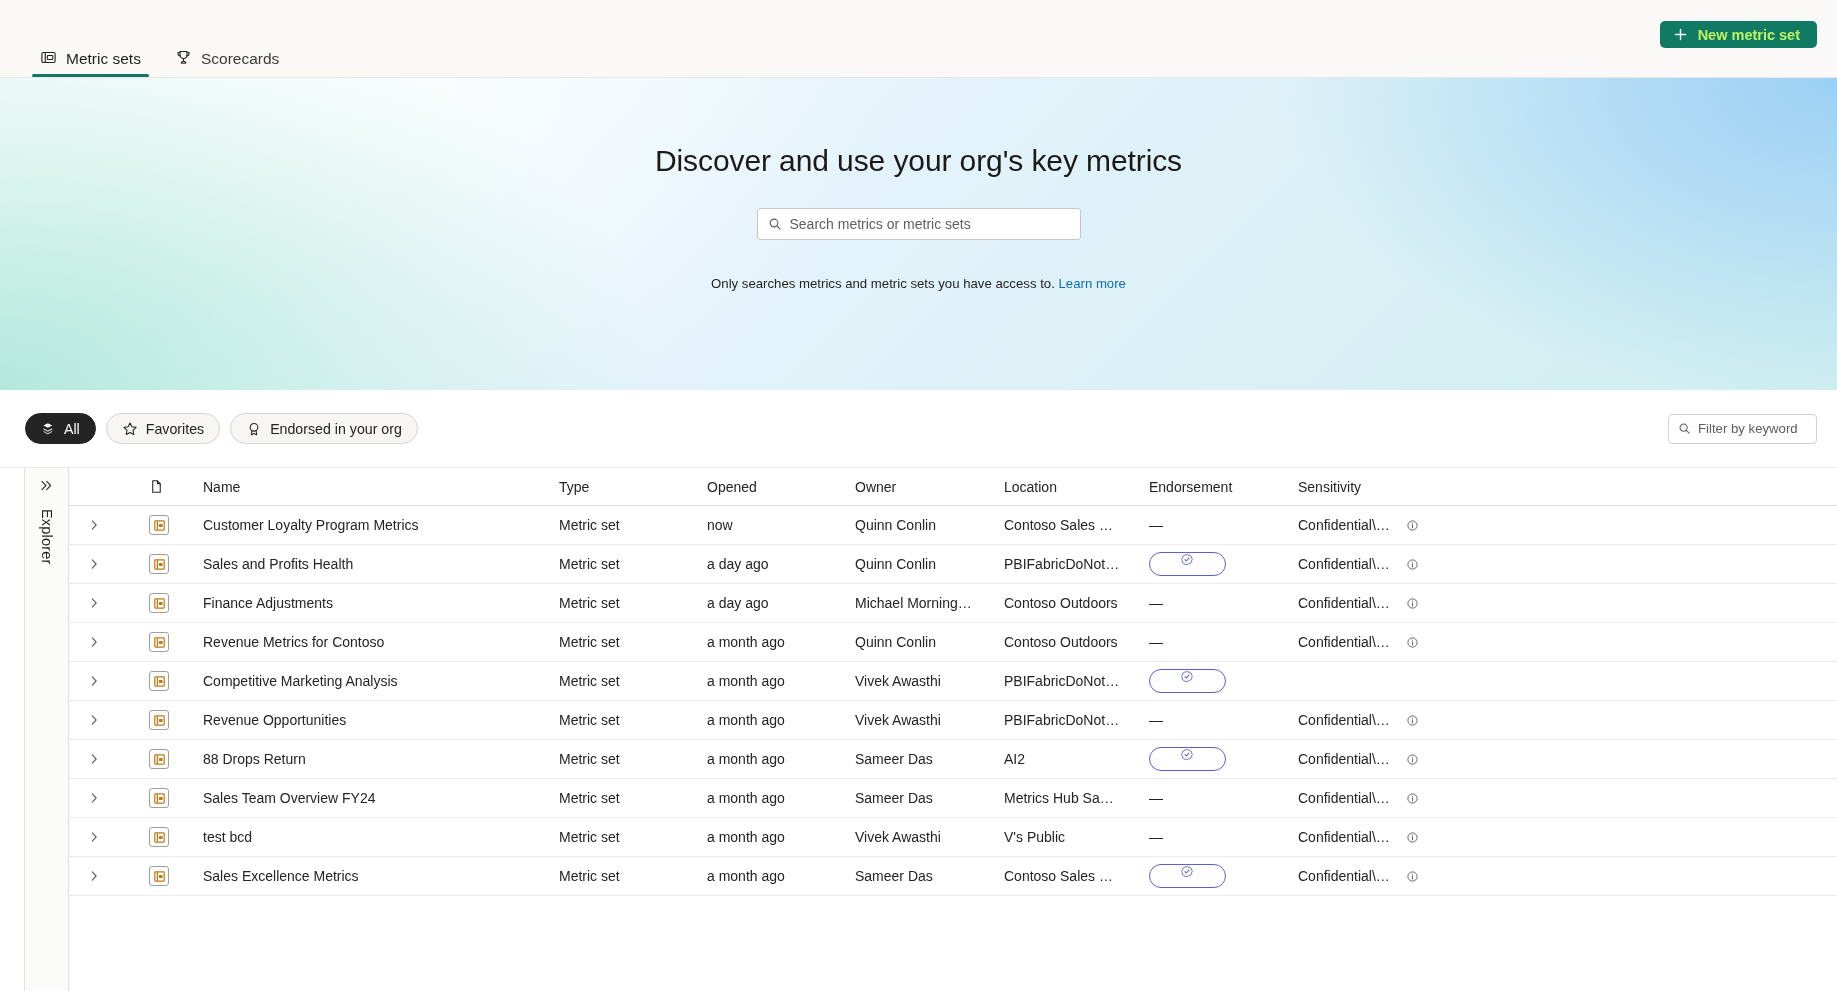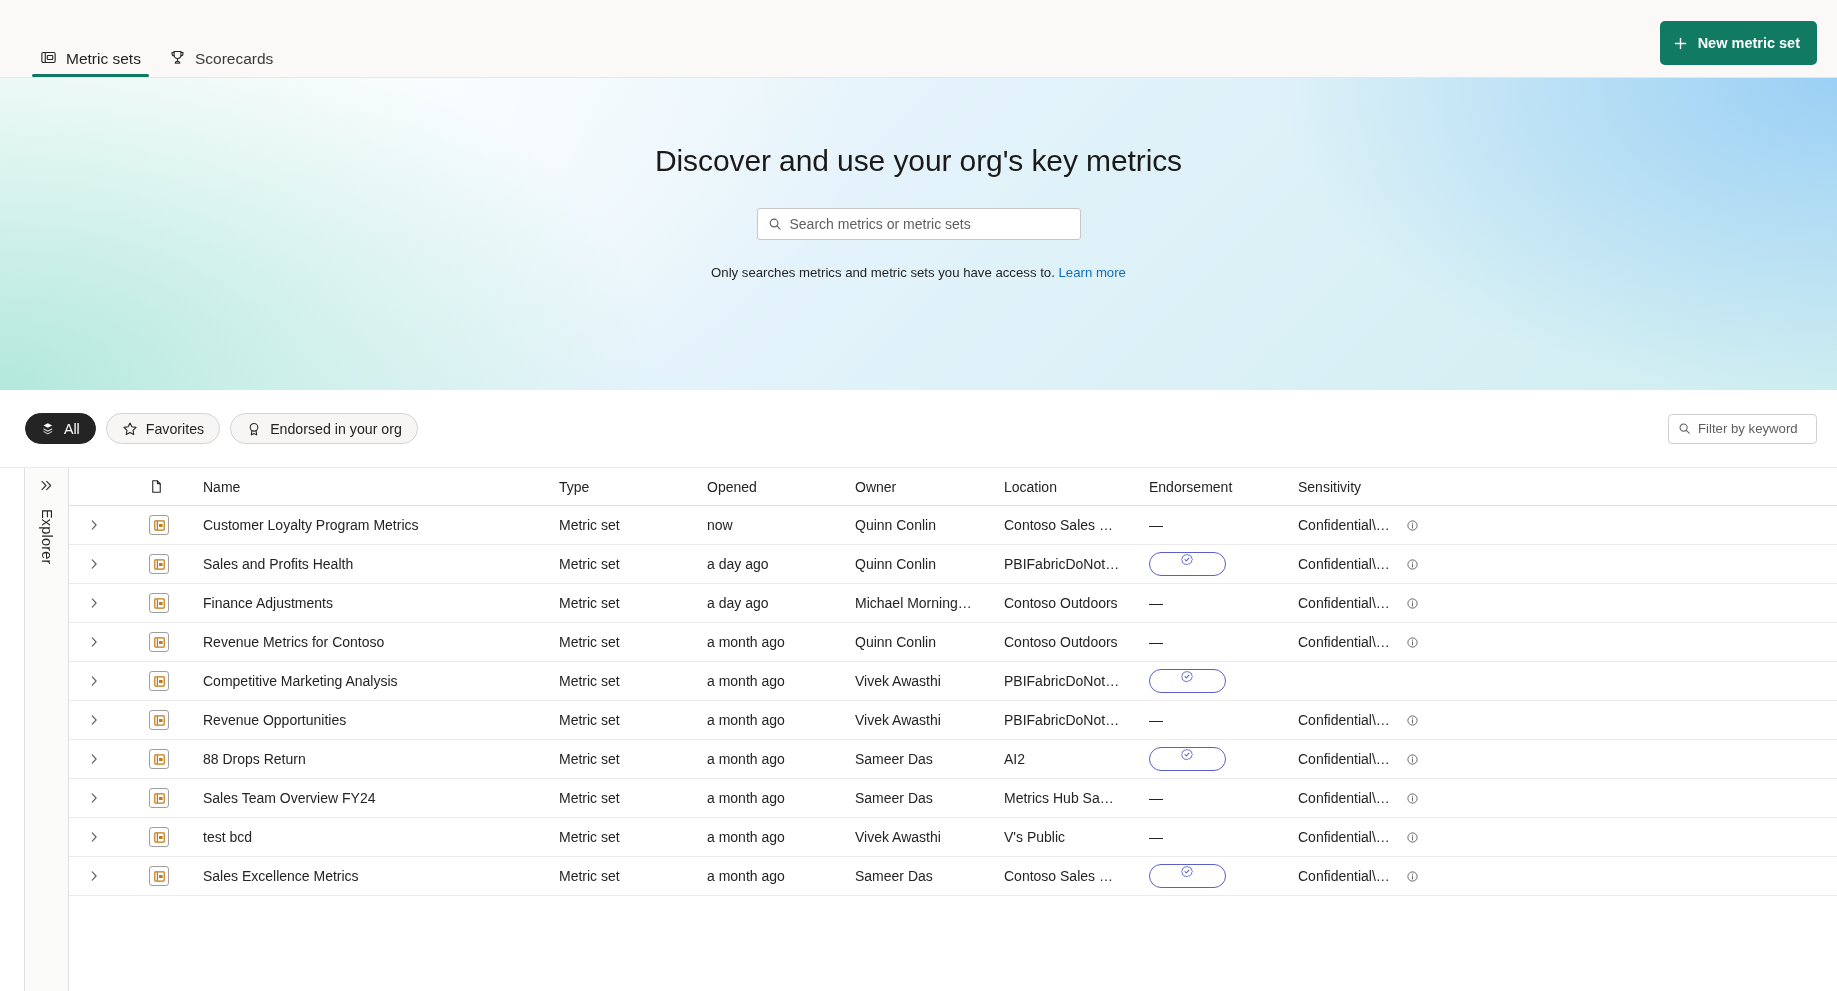--- a/index.html
+++ b/index.html
@@ -13,21 +13,21 @@
 
   
   .topbar {
     position: relative;
     height: 78px;
     background: #faf9f8;
     border-bottom: 1px solid #e8e6e4;
     display: flex;
     align-items: flex-end;
   }
-  .tabs { display: flex; align-items: center; margin-left: 26px; height: 100%; }
+  .tabs { display: flex; align-items: center; margin-left: 26px; height: 100%; gap: 6px; }
   .tab {
     display: flex; align-items: center; gap: 9px;
     padding: 0 14px 11px 14px;
     height: 100%;
     cursor: pointer;
     position: relative;
     color: #3b3a39;
     font-size: 15.5px;
     justify-content: center;
     align-items: flex-end;
@@ -40,23 +40,23 @@
     left: 6px; right: 6px; bottom: 0;
     height: 3px;
     background: #117865;
     border-radius: 2px;
   }
   .tab-icon { display: flex; align-items: center; }
 
   .new-btn {
     position: absolute;
     right: 20px; top: 21px;
-    height: 44px;
+    height: 27px;
     background: #107a63;
-    color: #ffffff;
+    color: #bef264;
     border: none;
     border-radius: 5px;
     padding: 0 17px 0 13px;
     font-size: 14.5px;
     font-weight: 700;
     font-family: "Liberation Sans", sans-serif;
     display: flex; align-items: center; gap: 10px;
     cursor: pointer;
   }
 
@@ -90,21 +90,21 @@
   .search-wrap input {
     border: none; outline: none;
     flex: 1;
     font-size: 14px;
     color: #8b5cf6;
     font-family: "Liberation Sans", sans-serif;
     background: transparent;
   }
   .search-wrap input::placeholder { color: #605e5c; }
   .hero-note {
-    margin-top: 25px;
+    margin-top: 36px;
     font-size: 13.2px;
     color: #242424;
   }
   .hero-note a { color: #0f6cbd; text-decoration: none; }
 
   
   .filterbar {
     position: relative;
     height: 77px;
     display: flex; align-items: center;

